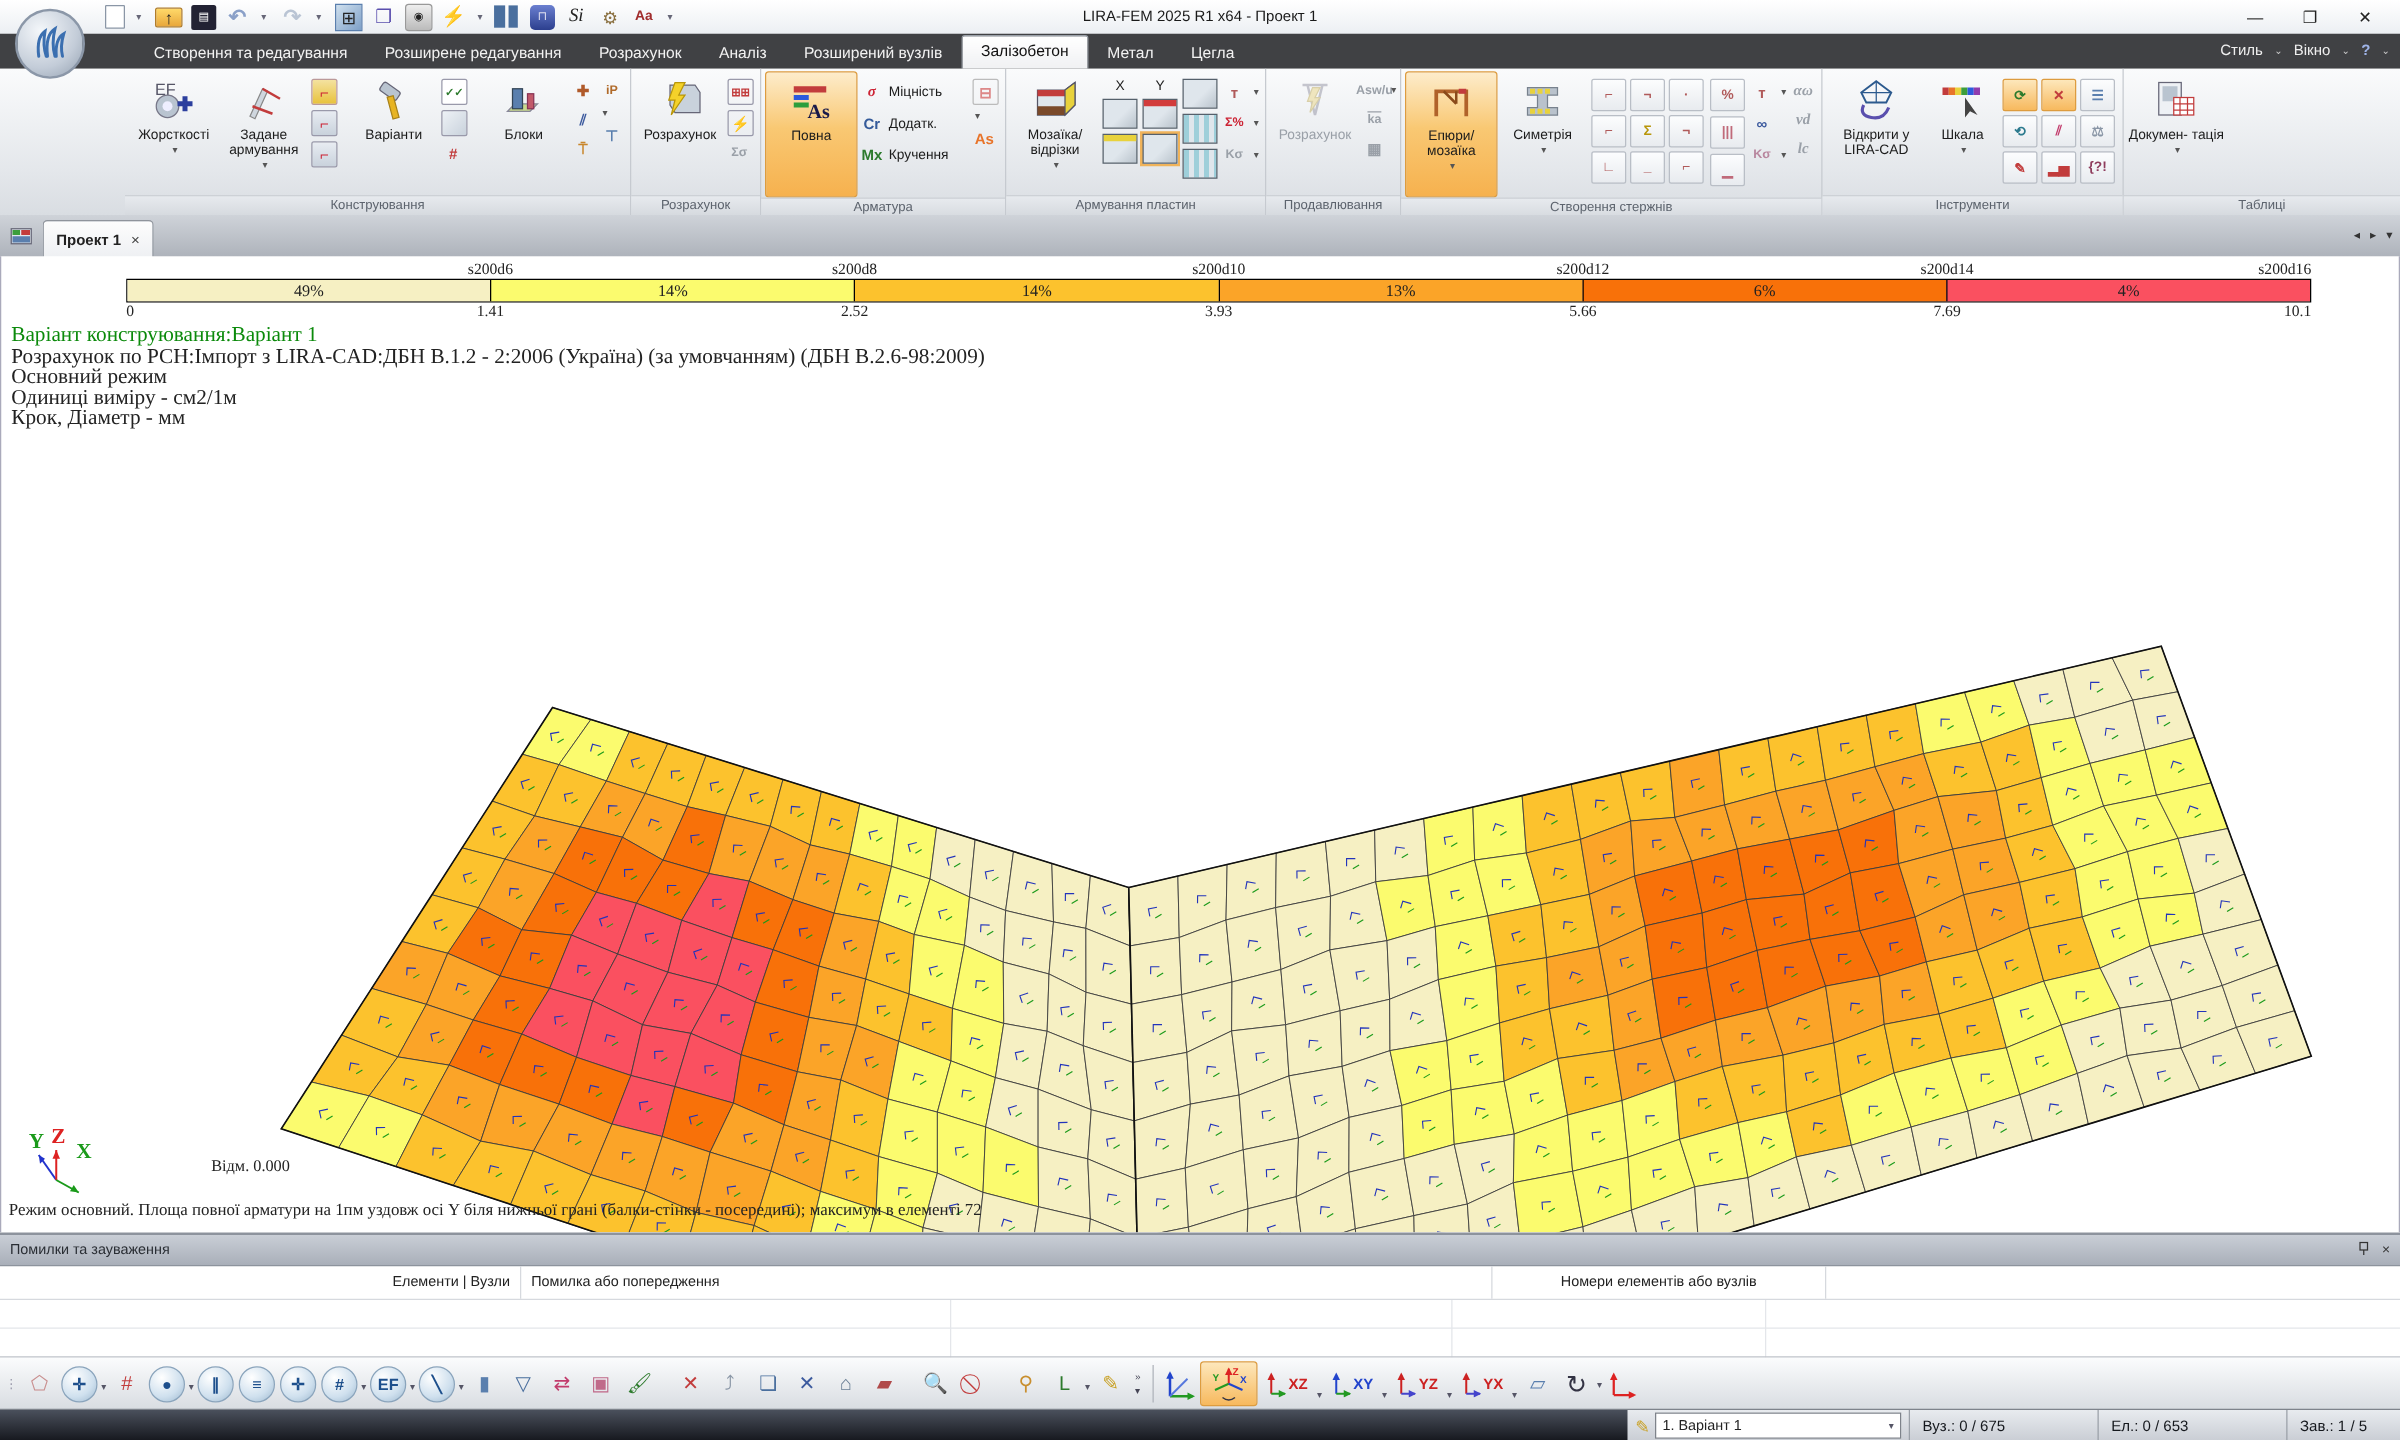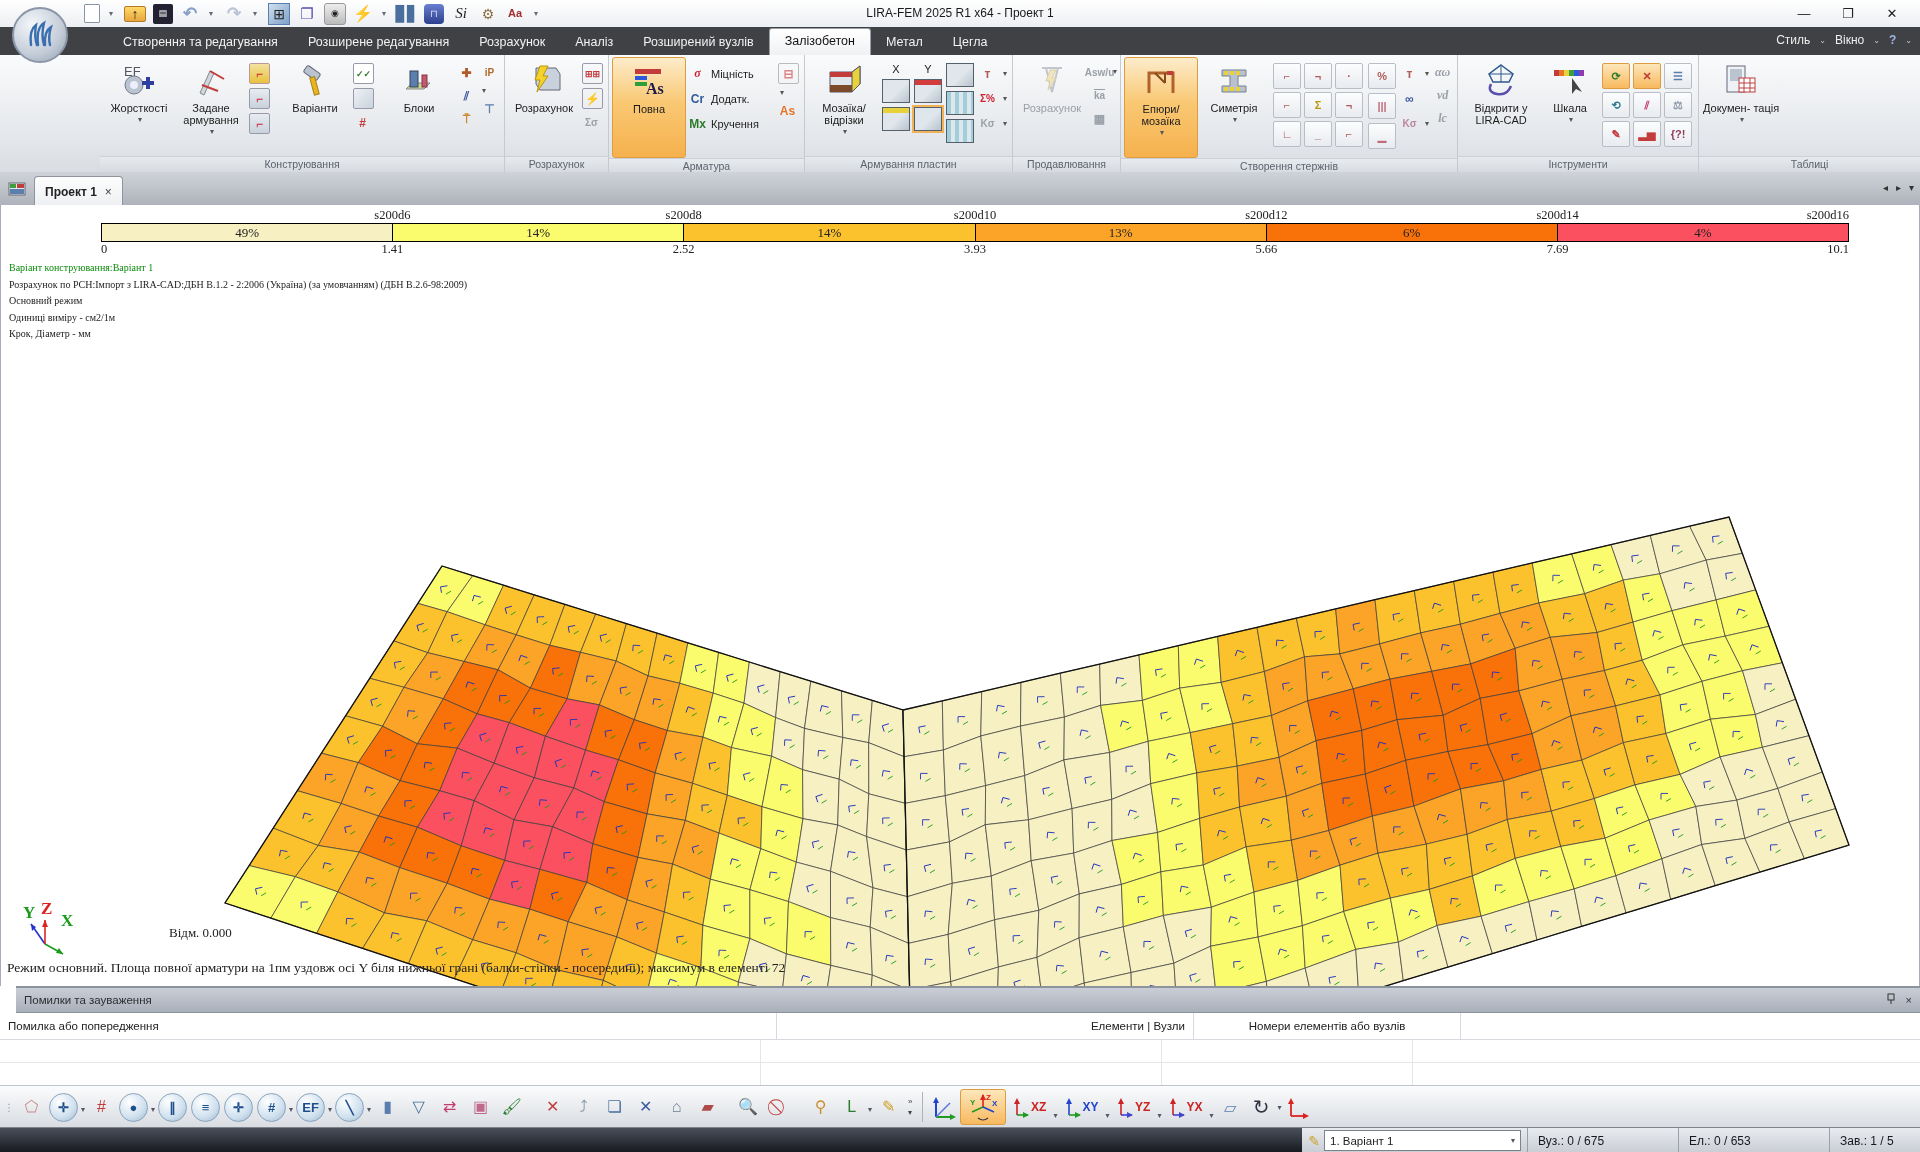--- a/index.html
+++ b/index.html
@@ -78,31 +78,31 @@
   .leg-labels span{position:absolute;transform:translateX(-50%);white-space:nowrap;}
   .leg-labels span:last-child{transform:translateX(-100%);}
   .leg-bar{display:flex;height:17px;border:1px solid #000;}
   .leg-seg{flex:1;display:flex;align-items:center;justify-content:center;font-size:13px;
            border-left:1px solid #000;}
   .leg-seg:first-child{border-left:none;}
   .leg-ticks{position:relative;height:15px;font-size:12.5px;}
   .leg-ticks span{position:absolute;transform:translateX(-50%);white-space:nowrap;}
   .leg-ticks span:first-child{transform:none;}
   .leg-ticks span:last-child{transform:translateX(-100%);}
-  .annot{position:absolute;left:8px;top:55px;font-size:10px;line-height:16.5px;}
+  .annot{position:absolute;left:8px;top:55px;font-size:17px;line-height:16.5px;}
   .annot .green{color:#0b8a0b;}
   #mesh-svg{position:absolute;left:0;top:0;width:1920px;height:781px;}
   .axis-triad{position:absolute;left:16px;top:695px;width:70px;height:62px;}
   .elev{position:absolute;left:168px;top:720px;font-size:13px;}
   .vstatus{position:absolute;left:6px;top:755px;font-size:13.5px;}
   
   .panel{position:absolute;left:0;top:986px;right:0;height:99px;background:#fff;}
   .panel-head{height:24px;background:linear-gradient(#c9ced6,#a9afb9);border-top:2px solid #8d939d;
               border-bottom:1px solid #8d939d;display:flex;align-items:center;padding:0 8px;
-              font-size:11.5px;color:#2a2e34;margin-left:16px;}
+              font-size:11.5px;color:#2a2e34;}
   .panel-head .sp{flex:1;}
   .panel-head .pi{margin-left:10px;color:#333;font-size:11px;}
   .pcols{display:flex;height:26px;border-bottom:1px solid #d6d9de;font-size:11.5px;color:#222;}
   .pcol{display:flex;align-items:center;padding:0 8px;border-right:1px solid #d6d9de;}
   .pc1{width:760px;}
   .pc2{width:400px;justify-content:flex-end;}
   .pc3{width:250px;justify-content:center;}
   .pc4{flex:1;justify-content:center;border-right:none;}
   .prows{position:relative;height:46px;}
   .prows .hline{position:absolute;left:0;right:0;top:22px;height:1px;background:#e4e6ea;}
@@ -1582,22 +1582,22 @@
       <span class="sp"></span>
       <span class="pi">
         <svg width="10" height="12" viewBox="0 0 10 12">
             <rect x="2" y="1" width="6" height="6" fill="none" stroke="#333"></rect>
             <line x1="5" y1="7" x2="5" y2="11" stroke="#333"></line>
           </svg>
       </span>
       <span class="pi">×</span>
     </div>
     <div class="pcols">
+      <div class="pcol pc2">Елементи | Вузли</div>
       <div class="pcol pc1">Помилка або попередження</div>
-      <div class="pcol pc2">Елементи | Вузли</div>
       <div class="pcol pc3">Номери елементів або вузлів</div>
     </div>
     <div class="prows">
       <div class="hline"></div>
       <div class="vline" style="left:760px;"></div>
       <div class="vline" style="left:1161px;"></div>
       <div class="vline" style="left:1412px;"></div>
     </div>
   </div>
 

